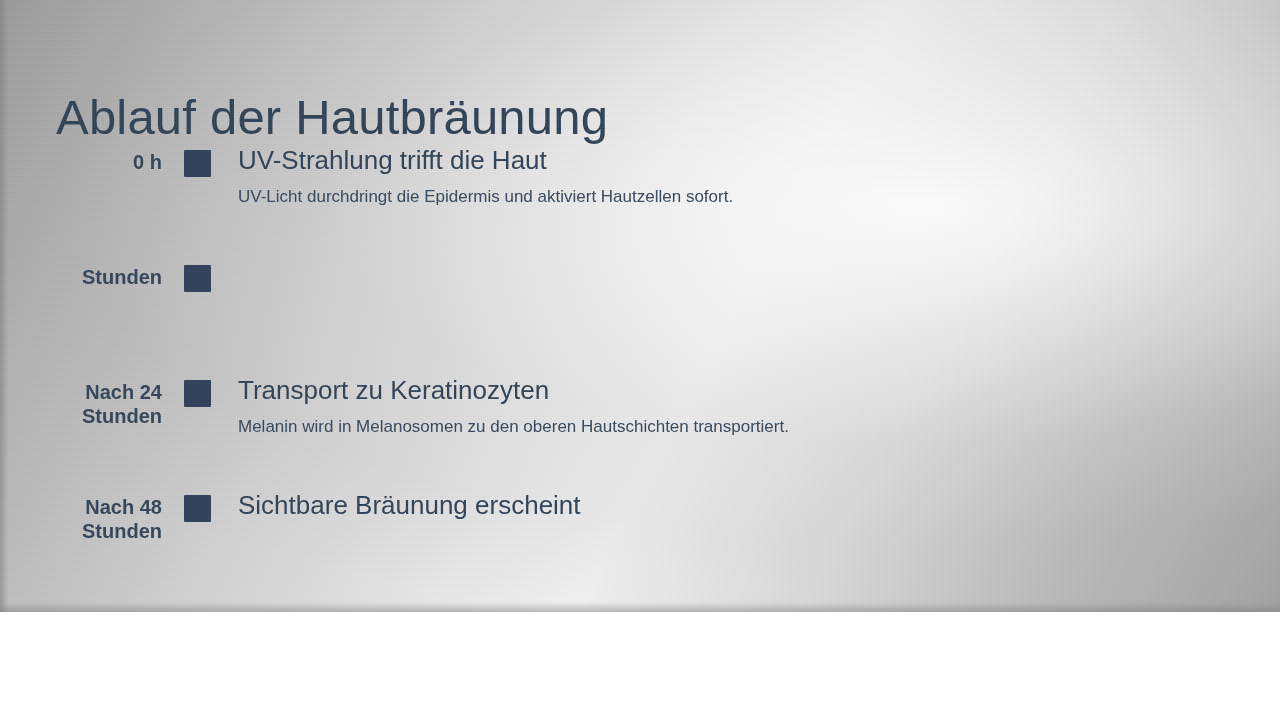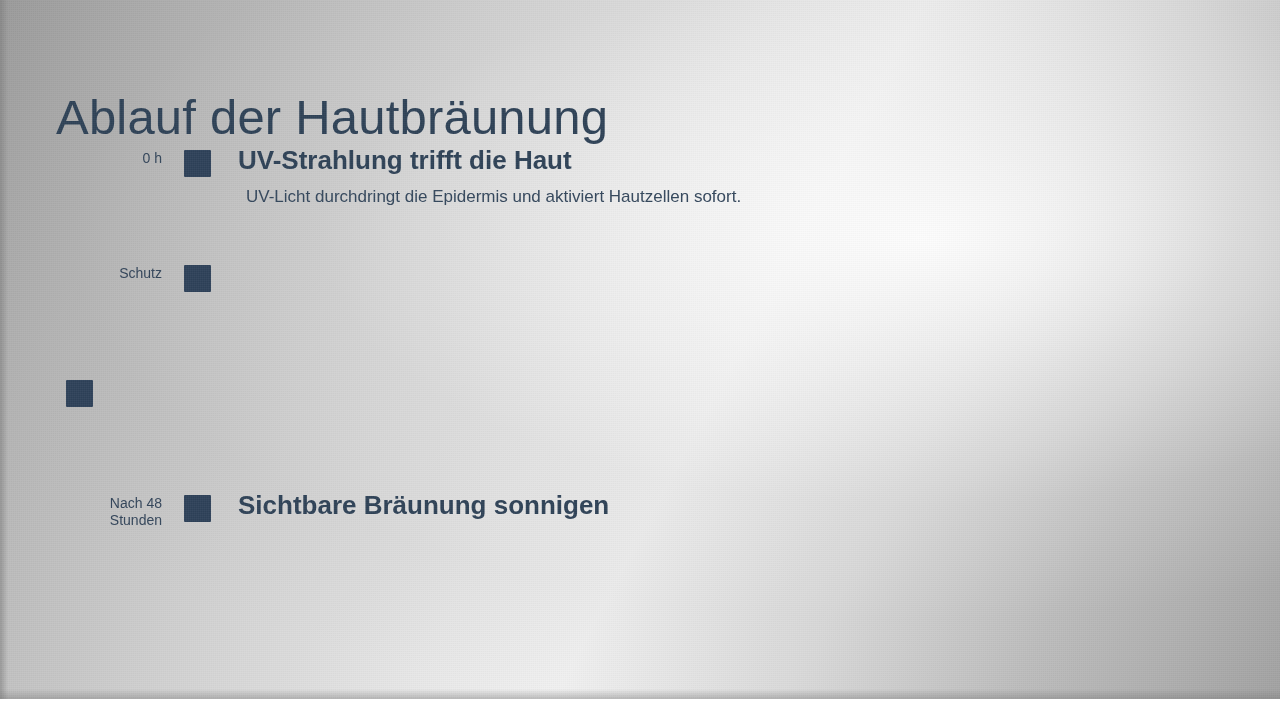--- a/index.html
+++ b/index.html
@@ -9,21 +9,21 @@
   body {
     width: 1280px;
     height: 720px;
     overflow: hidden;
     font-family: "Liberation Sans", sans-serif;
   }
 
   .slide {
     position: relative;
     width: 1280px;
-    height: 699px;
+    height: 612px;
     box-sizing: border-box;
     background:
       radial-gradient(ellipse 85% 70% at 72% 34%, rgba(255,255,255,0.95) 0%, rgba(246,246,246,0.55) 28%, rgba(214,214,214,0.28) 55%, rgba(176,176,176,0.10) 78%, rgba(150,150,150,0.0) 100%),
       linear-gradient(118deg, #9a9a9a 0%, #b4b4b4 14%, #d2d2d2 32%, #e8e8e8 47%, #f2f2f2 56%, #dcdcdc 70%, #bdbdbd 84%, #a2a2a2 100%);
     overflow: hidden;
   }
 
   
   .slide::after {
     content: "";
@@ -75,22 +75,22 @@
     min-height: 115px;
   }
   .step:last-child { min-height: 80px; }
 
   .time-col {
     width: 118px;
     flex: 0 0 118px;
     text-align: right;
     padding-right: 12px;
     box-sizing: border-box;
-    font-size: 14px;
-    font-weight: normal;
+    font-size: 20px;
+    font-weight: bold;
     color: #33455a;
     line-height: 1.22;
     padding-top: 4px;
   }
 
   .marker-col {
     position: relative;
     width: 46px;
     flex: 0 0 46px;
     display: flex;
@@ -113,30 +113,30 @@
     background: #2e4159;
   }
   .step:last-child .connector { display: none; }
 
   .text-col {
     padding-left: 18px;
     padding-top: 0px;
   }
   .step-title {
     font-size: 26px;
-    font-weight: bold;
+    font-weight: normal;
     color: #2f4257;
     line-height: 1.15;
     margin: 0 0 10px 0;
   }
   .step-desc {
     font-size: 17px;
     color: #35485d;
     line-height: 1.3;
-    margin: 8px;
+    margin: 0;
   }
 </style>
 </head>
 <body>
 
 <div class="slide">
   <div class="edge-left"></div>
   <div class="edge-bottom"></div>
 
   <h1 class="title">Ablauf der Hautbräunung</h1>
@@ -149,42 +149,47 @@
         <div class="marker"></div>
         <div class="connector"></div>
       </div>
       <div class="text-col">
         <p class="step-title">UV-Strahlung trifft die Haut</p>
         <p class="step-desc">UV-Licht durchdringt die Epidermis und aktiviert Hautzellen sofort.</p>
       </div>
     </div>
 
     <div class="step">
-      <div class="time-col">Schutz</div>
+      <div class="time-col">Stunden</div>
       <div class="marker-col">
         <div class="marker"></div>
         <div class="connector"></div>
       </div>
       <div class="text-col">
       </div>
     </div>
 
 
     <div class="step">
+      <div class="time-col">Nach 24 Stunden</div>
       <div class="marker-col">
         <div class="marker"></div>
         <div class="connector"></div>
+      </div>
+      <div class="text-col">
+        <p class="step-title">Transport zu Keratinozyten</p>
+        <p class="step-desc">Melanin wird in Melanosomen zu den oberen Hautschichten transportiert.</p>
       </div>
     </div>
 
     <div class="step">
       <div class="time-col">Nach 48 Stunden</div>
       <div class="marker-col">
         <div class="marker"></div>
 
       </div>
       <div class="text-col">
-        <p class="step-title">Sichtbare Bräunung sonnigen</p>
+        <p class="step-title">Sichtbare Bräunung erscheint</p>
       </div>
     </div>
 
   </div>
 </div>
 
 </body></html>

